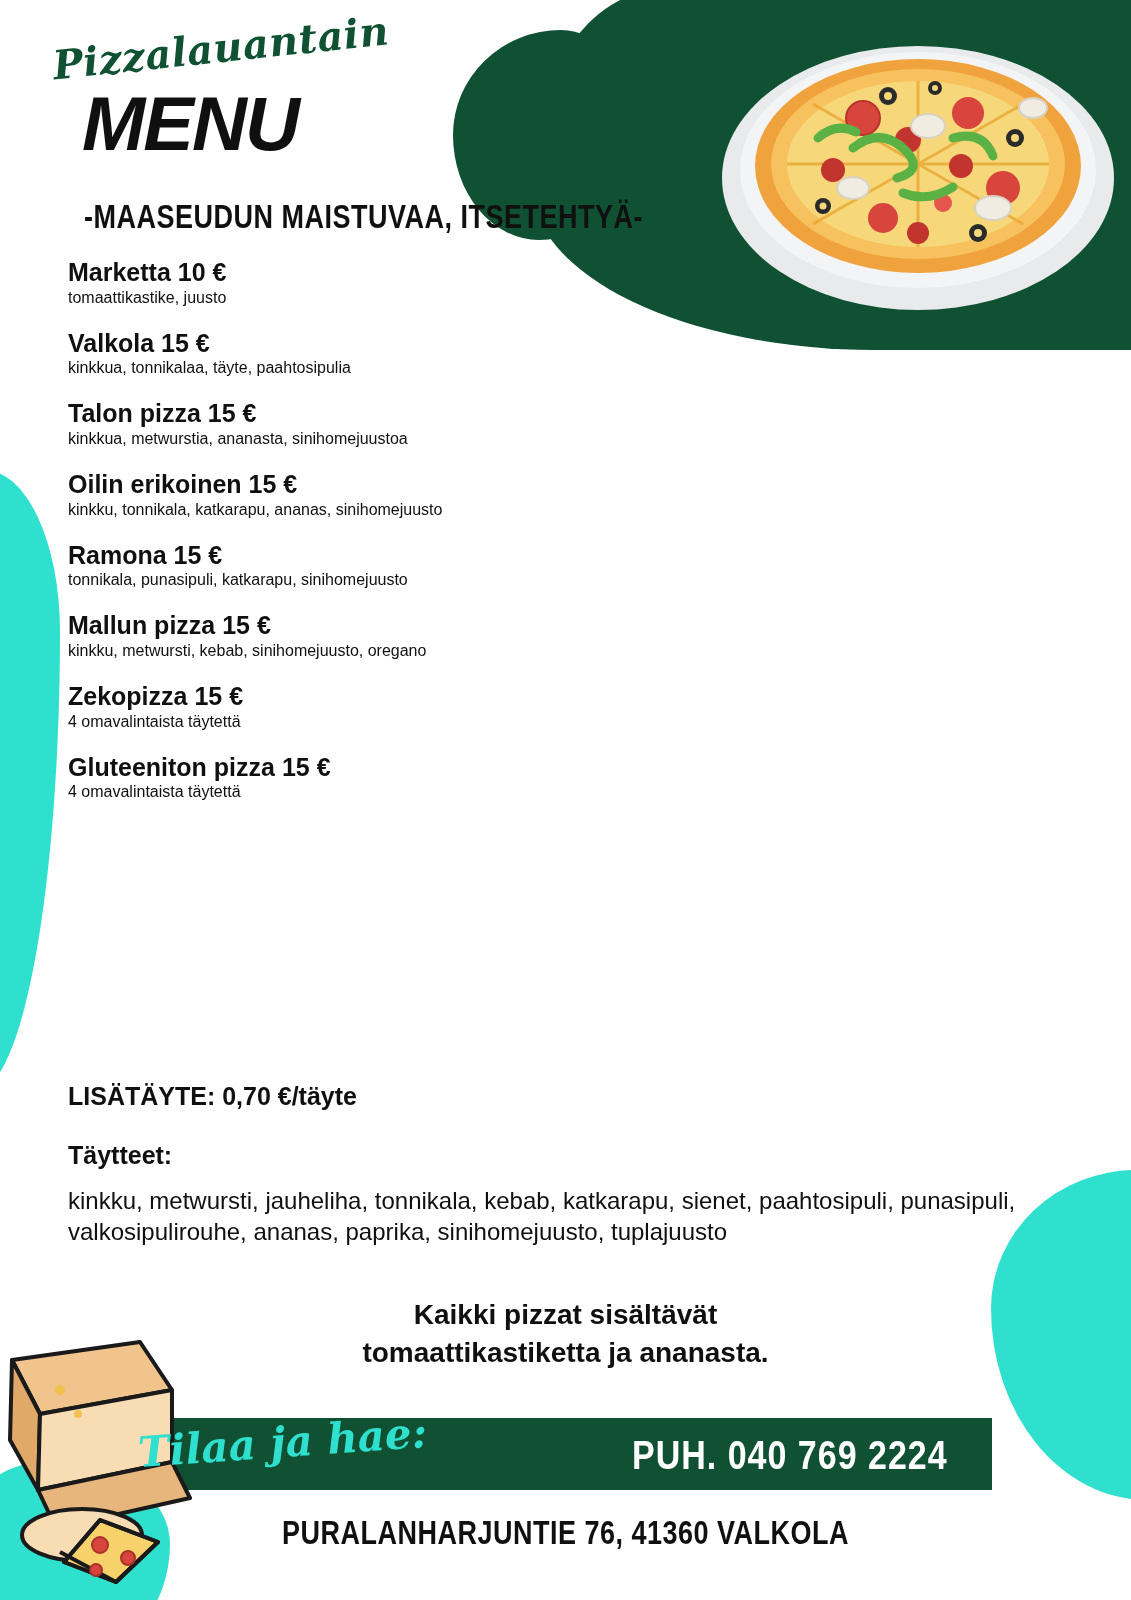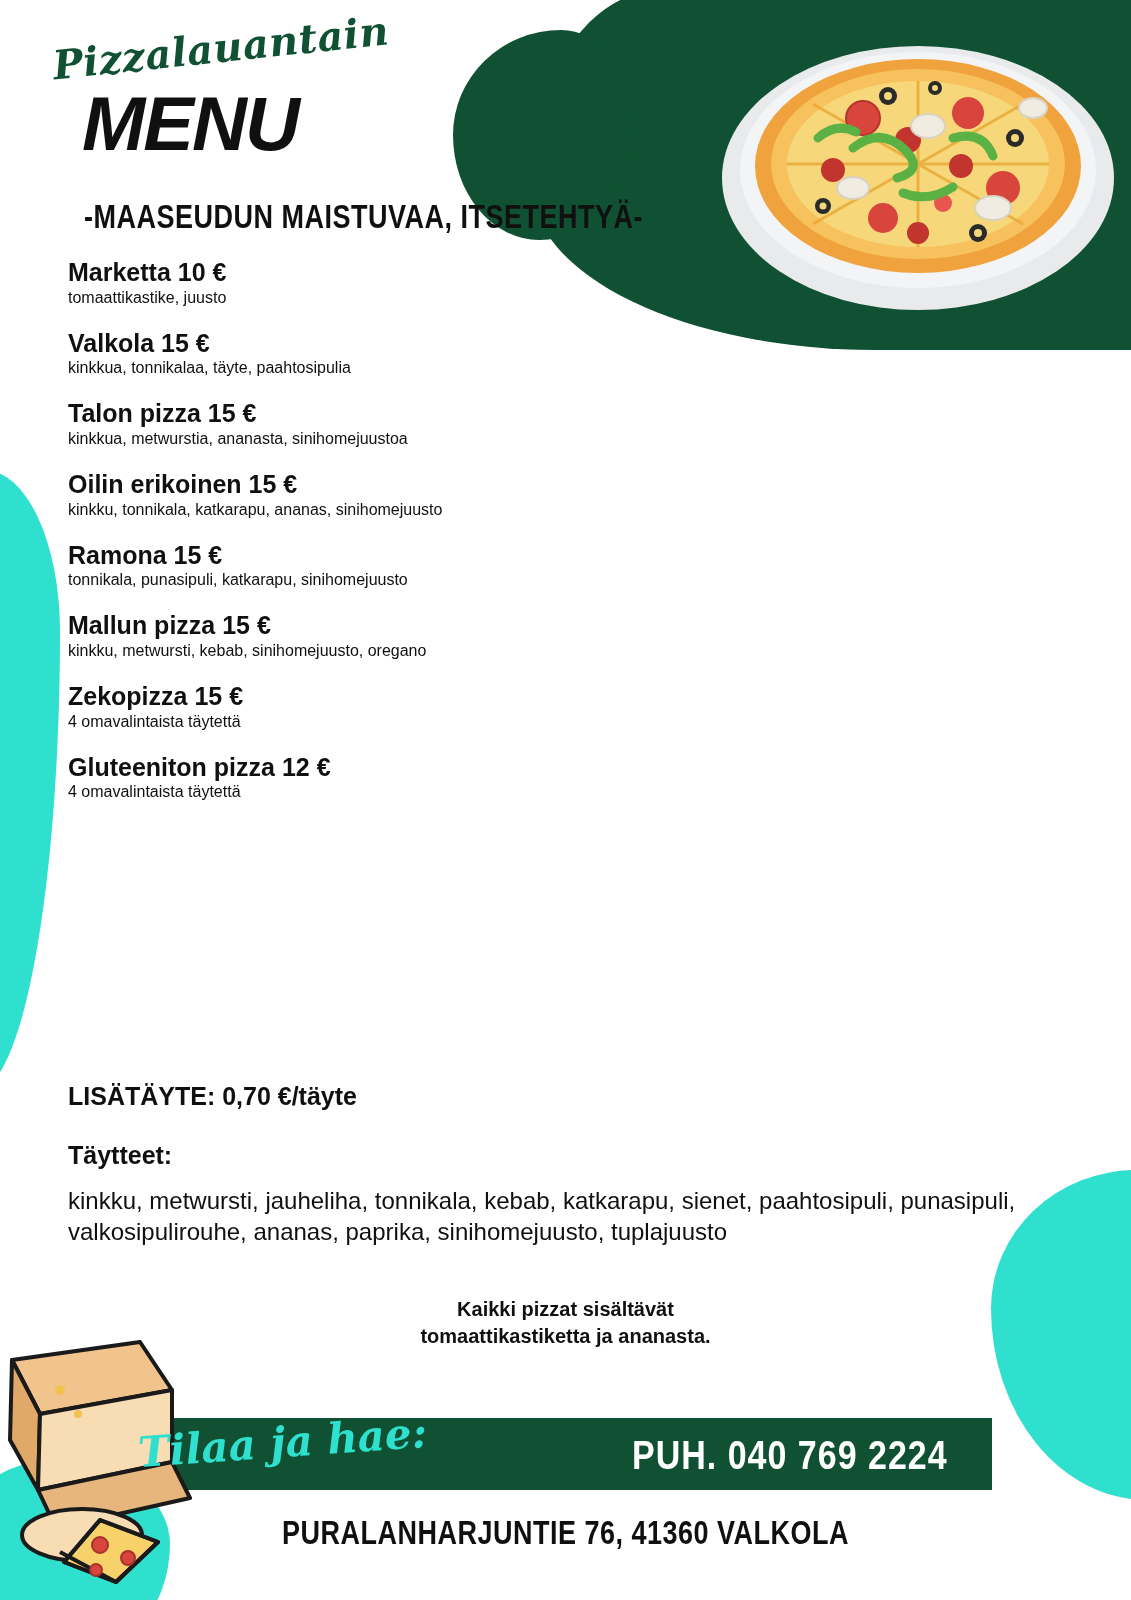--- a/index.html
+++ b/index.html
@@ -165,21 +165,21 @@
     font-size: 24px;
     color: #101010;
     line-height: 1.28;
   }
   .note {
     position: absolute;
     left: 0;
     top: 1296px;
     width: 1131px;
     text-align: center;
-    font-size: 20px;
+    font-size: 28px;
     font-weight: bold;
     color: #101010;
     line-height: 1.35;
     z-index: 3;
   }
 
   
   .footer-bar {
     position: absolute;
     left: 112px;
@@ -328,21 +328,21 @@
     </div>
     <div class="menu-item">
       <div class="item-name">Mallun pizza 15 €</div>
       <div class="item-desc">kinkku, metwursti, kebab, sinihomejuusto, oregano</div>
     </div>
     <div class="menu-item">
       <div class="item-name">Zekopizza 15 €</div>
       <div class="item-desc">4 omavalintaista täytettä</div>
     </div>
     <div class="menu-item">
-      <div class="item-name">Gluteeniton pizza 12 €</div>
+      <div class="item-name">Gluteeniton pizza 15 €</div>
       <div class="item-desc">4 omavalintaista täytettä</div>
     </div>
   </div>
 
   <div class="extra-block">
     <div class="extra-line">LISÄTÄYTE: 0,70 €/täyte</div>
     <div class="toppings-title">Täytteet:</div>
     <div class="toppings-body">kinkku, metwursti, jauheliha, tonnikala, kebab, katkarapu, sienet, paahtosipuli, punasipuli, valkosipulirouhe, ananas, paprika, sinihomejuusto, tuplajuusto</div>
   </div>
 

